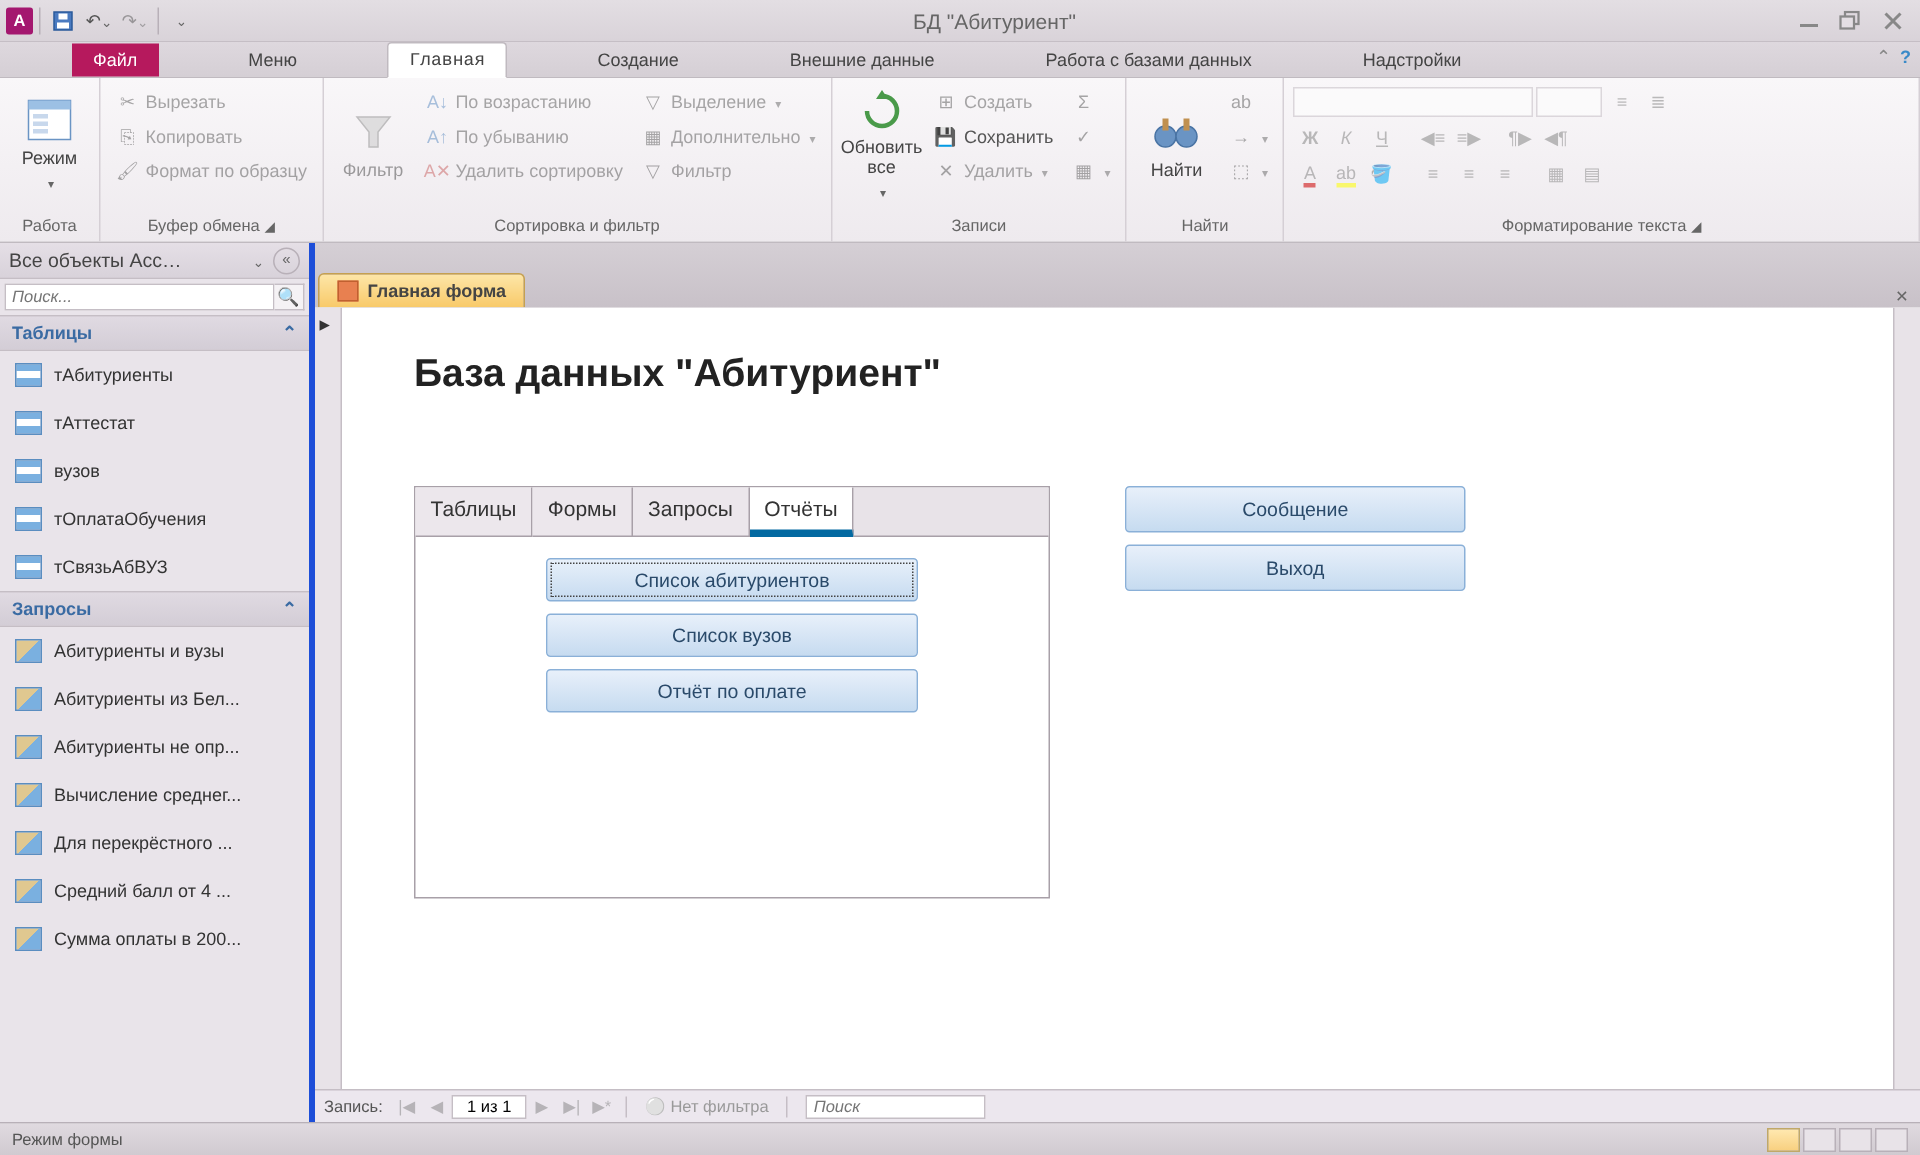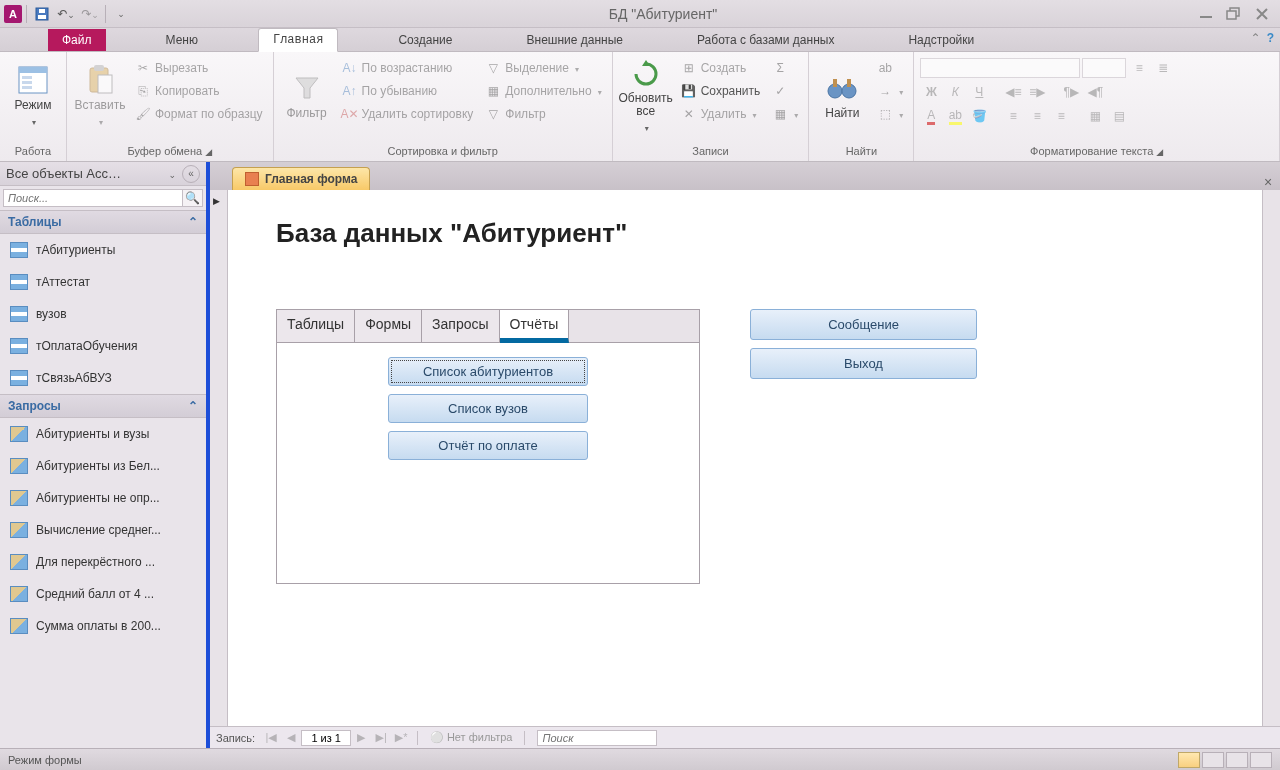--- a/index.html
+++ b/index.html
@@ -52,37 +52,37 @@
 .nav-search input { flex: 1; border: 1px solid #c5bec5; padding: 2px 4px; font-style: italic; color: #999; font-size: 11px; }
 .nav-search-btn { width: 20px; border: 1px solid #c5bec5; border-left: none; background: #f5f2f5; display: flex; align-items: center; justify-content: center; color: #888; cursor: pointer; }
 .nav-group-header { background: linear-gradient(#e0dae2, #d3cdd6); padding: 4px 8px; color: #3a6ba3; font-weight: bold; border-top: 1px solid #c5bec5; border-bottom: 1px solid #c5bec5; display: flex; justify-content: space-between; align-items: center; cursor: pointer; }
 .nav-item { display: flex; align-items: center; gap: 8px; padding: 8px 10px; color: #333; cursor: pointer; }
 .obj-icon { width: 18px; height: 16px; flex-shrink: 0; }
 .table-icon { background: linear-gradient(to bottom, #7ab0e0 33%, #fff 33%, #fff 66%, #7ab0e0 66%); border: 1px solid #5a8dc0; }
 .query-icon { background: linear-gradient(135deg, #e0c890 50%, #7ab0e0 50%); border: 1px solid #5a8dc0; }
 
 
 .doc-area { flex: 1; display: flex; flex-direction: column; background: #b8b0b8; }
-.doc-tabs { height: 28px; background: linear-gradient(#d5cfd5, #c8c1c8); display: flex; align-items: flex-end; padding-left: 20px; }
+.doc-tabs { height: 43px; background: linear-gradient(#d5cfd5, #c8c1c8); display: flex; align-items: flex-end; }
 .doc-tab { background: linear-gradient(#fde6a8, #f8c968); border: 1px solid #c5a050; border-bottom: none; border-radius: 4px 4px 0 0; padding: 4px 12px; display: flex; align-items: center; gap: 6px; margin-left: 2px; font-weight: bold; color: #444; }
 .doc-tab-icon { width: 14px; height: 14px; background: #e88050; border: 1px solid #c06030; }
 .doc-close { margin-left: auto; width: 20px; text-align: center; color: #666; cursor: pointer; font-size: 14px; padding-right: 4px; }
 .doc-body { flex: 1; background: #fff; display: flex; overflow: hidden; position: relative; }
 .record-selector { width: 18px; background: #e8e3e8; border-right: 1px solid #c5bec5; position: relative; }
 .record-selector::before { content: '▶'; position: absolute; top: 6px; left: 3px; font-size: 9px; color: #333; }
 .form-content { flex: 1; padding: 28px 48px; position: relative; }
 .form-title { font-size: 26px; font-weight: bold; color: #222; margin-bottom: 60px; }
 .form-layout { display: flex; gap: 50px; align-items: flex-start; }
 .tab-control { width: 424px; border: 1px solid #a8a0a8; background: #fff; }
 .tc-tabs { display: flex; background: #e8e3e8; }
 .tc-tab { padding: 6px 10px; border-right: 1px solid #a8a0a8; border-bottom: 1px solid #a8a0a8; background: #ece7ec; cursor: pointer; font-size: 14px; color: #333; }
 .tc-tab.active { background: #fff; border-bottom: 5px solid #0369a1; }
 .tc-tabs-fill { flex: 1; border-bottom: 1px solid #a8a0a8; }
 .tc-body { padding: 14px; height: 240px; }
-.form-btn { display: block; width: 200px; margin: 0 auto 8px auto; padding: 6px; text-align: center; background: linear-gradient(#e8f0fa, #c6dbf0); border: 1px solid #8ab0d8; border-radius: 3px; color: #2a4a6a; cursor: pointer; font-size: 13px; }
+.form-btn { display: block; width: 248px; margin: 0 auto 8px auto; padding: 6px; text-align: center; background: linear-gradient(#e8f0fa, #c6dbf0); border: 1px solid #8ab0d8; border-radius: 3px; color: #2a4a6a; cursor: pointer; font-size: 13px; }
 .form-btn.focus { outline: 1px dotted #444; outline-offset: -4px; }
 .side-btns { display: flex; flex-direction: column; gap: 8px; }
 .side-btn { width: 227px; padding: 7px; text-align: center; background: linear-gradient(#e8f0fa, #c6dbf0); border: 1px solid #8ab0d8; border-radius: 3px; color: #2a4a6a; cursor: pointer; font-size: 13px; }
 .vscroll { width: 18px; background: #e8e3e8; border-left: 1px solid #c5bec5; }
 
 
 .record-nav { height: 22px; background: #ece7ee; border-top: 1px solid #c5bec5; display: flex; align-items: center; font-size: 11px; color: #555; }
 .rn-label { padding: 0 6px; }
 .rn-btn { width: 20px; text-align: center; cursor: pointer; color: #666; }
 .rn-btn.disabled { opacity: 0.4; }
@@ -170,31 +170,20 @@
           </div>
         <span>Режим</span>
           <span class="dropdown-arrow"></span>
       </div>
     </div>
     <div class="ribbon-group-label">Работа</div>
   </div>
 
   <div class="ribbon-group">
     <div class="ribbon-group-body">
-      <div class="big-btn disabled">
-        <div class="big-icon">
-            <svg width="28" height="30">
-              <rect x="4" y="3" width="18" height="24" rx="2" fill="#d8b060" stroke="#a88040"></rect>
-              <rect x="8" y="0" width="10" height="6" rx="2" fill="#b0b0b0"></rect>
-              <rect x="12" y="10" width="14" height="18" fill="#fff" stroke="#888"></rect>
-            </svg>
-          </div>
-        <span>Вставить</span>
-          <span class="dropdown-arrow"></span>
-      </div>
       <div class="small-btns">
         <div class="small-btn disabled">
             <span class="sm-icon">✂</span>
             <span>Вырезать</span>
           </div>
         <div class="small-btn disabled">
             <span class="sm-icon">⎘</span>
             <span>Копировать</span>
           </div>
         <div class="small-btn disabled">

